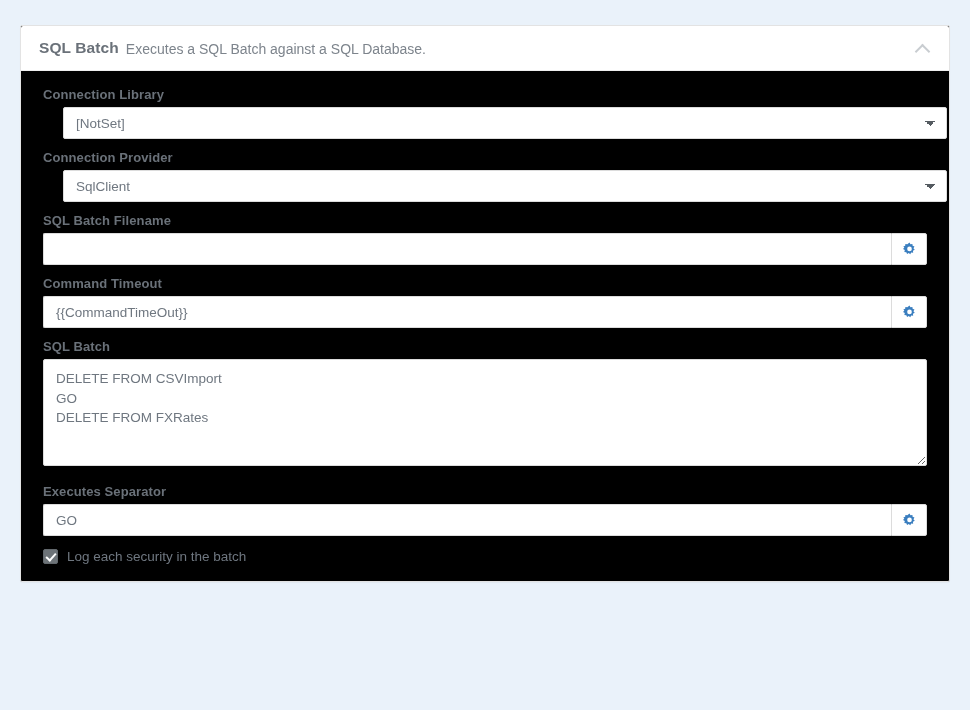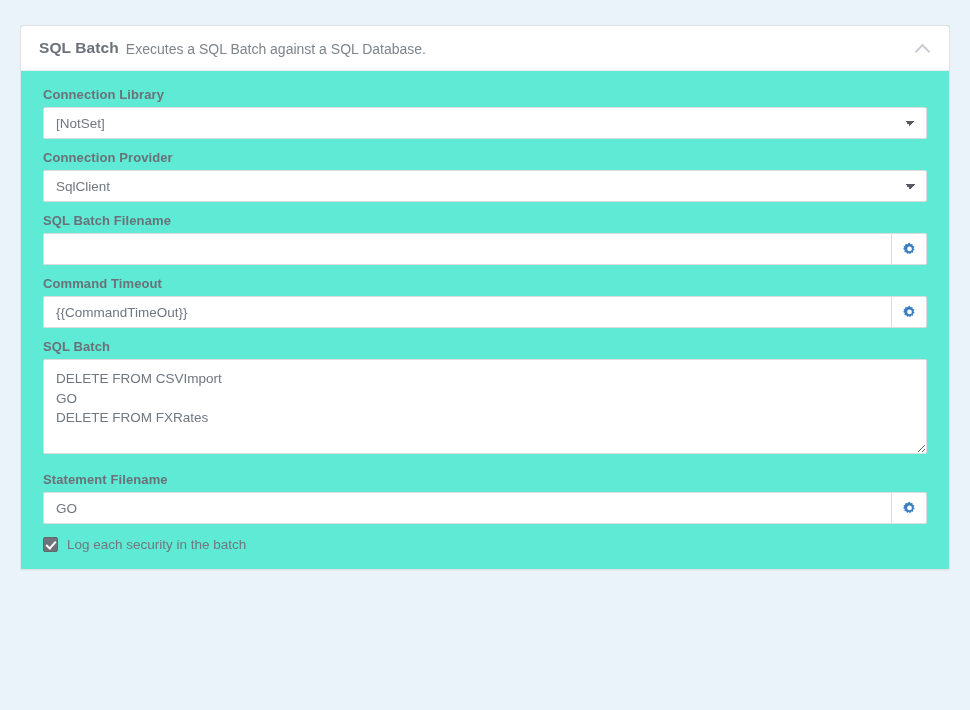--- a/index.html
+++ b/index.html
@@ -12,21 +12,21 @@
     background: #eaf2fa;
     font-family: "Liberation Sans", sans-serif;
     -webkit-font-smoothing: antialiased;
   }
 
   .panel {
     position: absolute;
     left: 20px;
     top: 25px;
     width: 930px;
-    background: #5eead4;
+    background: #000000;
     border: 1px solid #e3e3e3;
     border-radius: 2px;
     box-shadow: 0 1px 1px rgba(0,0,0,0.04);
   }
 
   
   .panel-header {
     position: relative;
     height: 45px;
     padding: 0 18px;
@@ -110,20 +110,21 @@
     padding-right: 30px;
     background-image:
       linear-gradient(45deg, transparent 50%, #555b61 50%),
       linear-gradient(135deg, #555b61 50%, transparent 50%);
     background-position:
       calc(100% - 16px) 13px,
       calc(100% - 11px) 13px;
     background-size: 5px 5px, 5px 5px;
     background-repeat: no-repeat;
     cursor: pointer;
+    margin-left: 20px;
   }
 
   
   .input-group {
     display: flex;
     width: 100%;
   }
   .input-group .ctl {
     border-radius: 2px 0 0 2px;
     border-right: none;
@@ -137,21 +138,21 @@
     justify-content: center;
     background: #ffffff;
     border: 1px solid #dcdcdc;
     border-radius: 0 2px 2px 0;
     cursor: pointer;
   }
   .gear-btn svg { display: block; }
 
   
   textarea.ctl {
-    height: 95px;
+    height: 107px;
     resize: vertical;
     line-height: 1.45;
     padding: 9px 12px;
     overflow: auto;
     white-space: pre;
   }
 
   
   .check-row {
     display: flex;
@@ -245,21 +246,21 @@
     </div>
 
     <div class="field">
       <label class="field-label">SQL Batch</label>
       <textarea class="ctl" style="">DELETE FROM CSVImport
 GO
 DELETE FROM FXRates</textarea>
     </div>
 
     <div class="field spacer-sep">
-      <label class="field-label">Statement Filename</label>
+      <label class="field-label">Executes Separator</label>
       <div class="input-group">
         <input class="ctl" type="text" value="GO" style="">
         <div class="gear-btn">
           <svg width="15" height="15" viewBox="0 0 16 16">
             <path fill="#3a7ebf" d="M8 0.6l1 1.9 2.1-0.5 0.2 2.1 2 0.8-1.1 1.8 1.4 1.6-1.9 1 0.2 2.1-2.1-0.2-1 1.9-1.6-1.4-1.8 1.1-0.8-2-2.1-0.2 0.5-2.1-1.9-1 1.4-1.6L1.4 4.9l2-0.8 0.2-2.1 2.1 0.5z"></path>
             <circle cx="8" cy="7.4" r="2.5" fill="#ffffff"></circle>
           </svg>
         </div>
       </div>
     </div>

